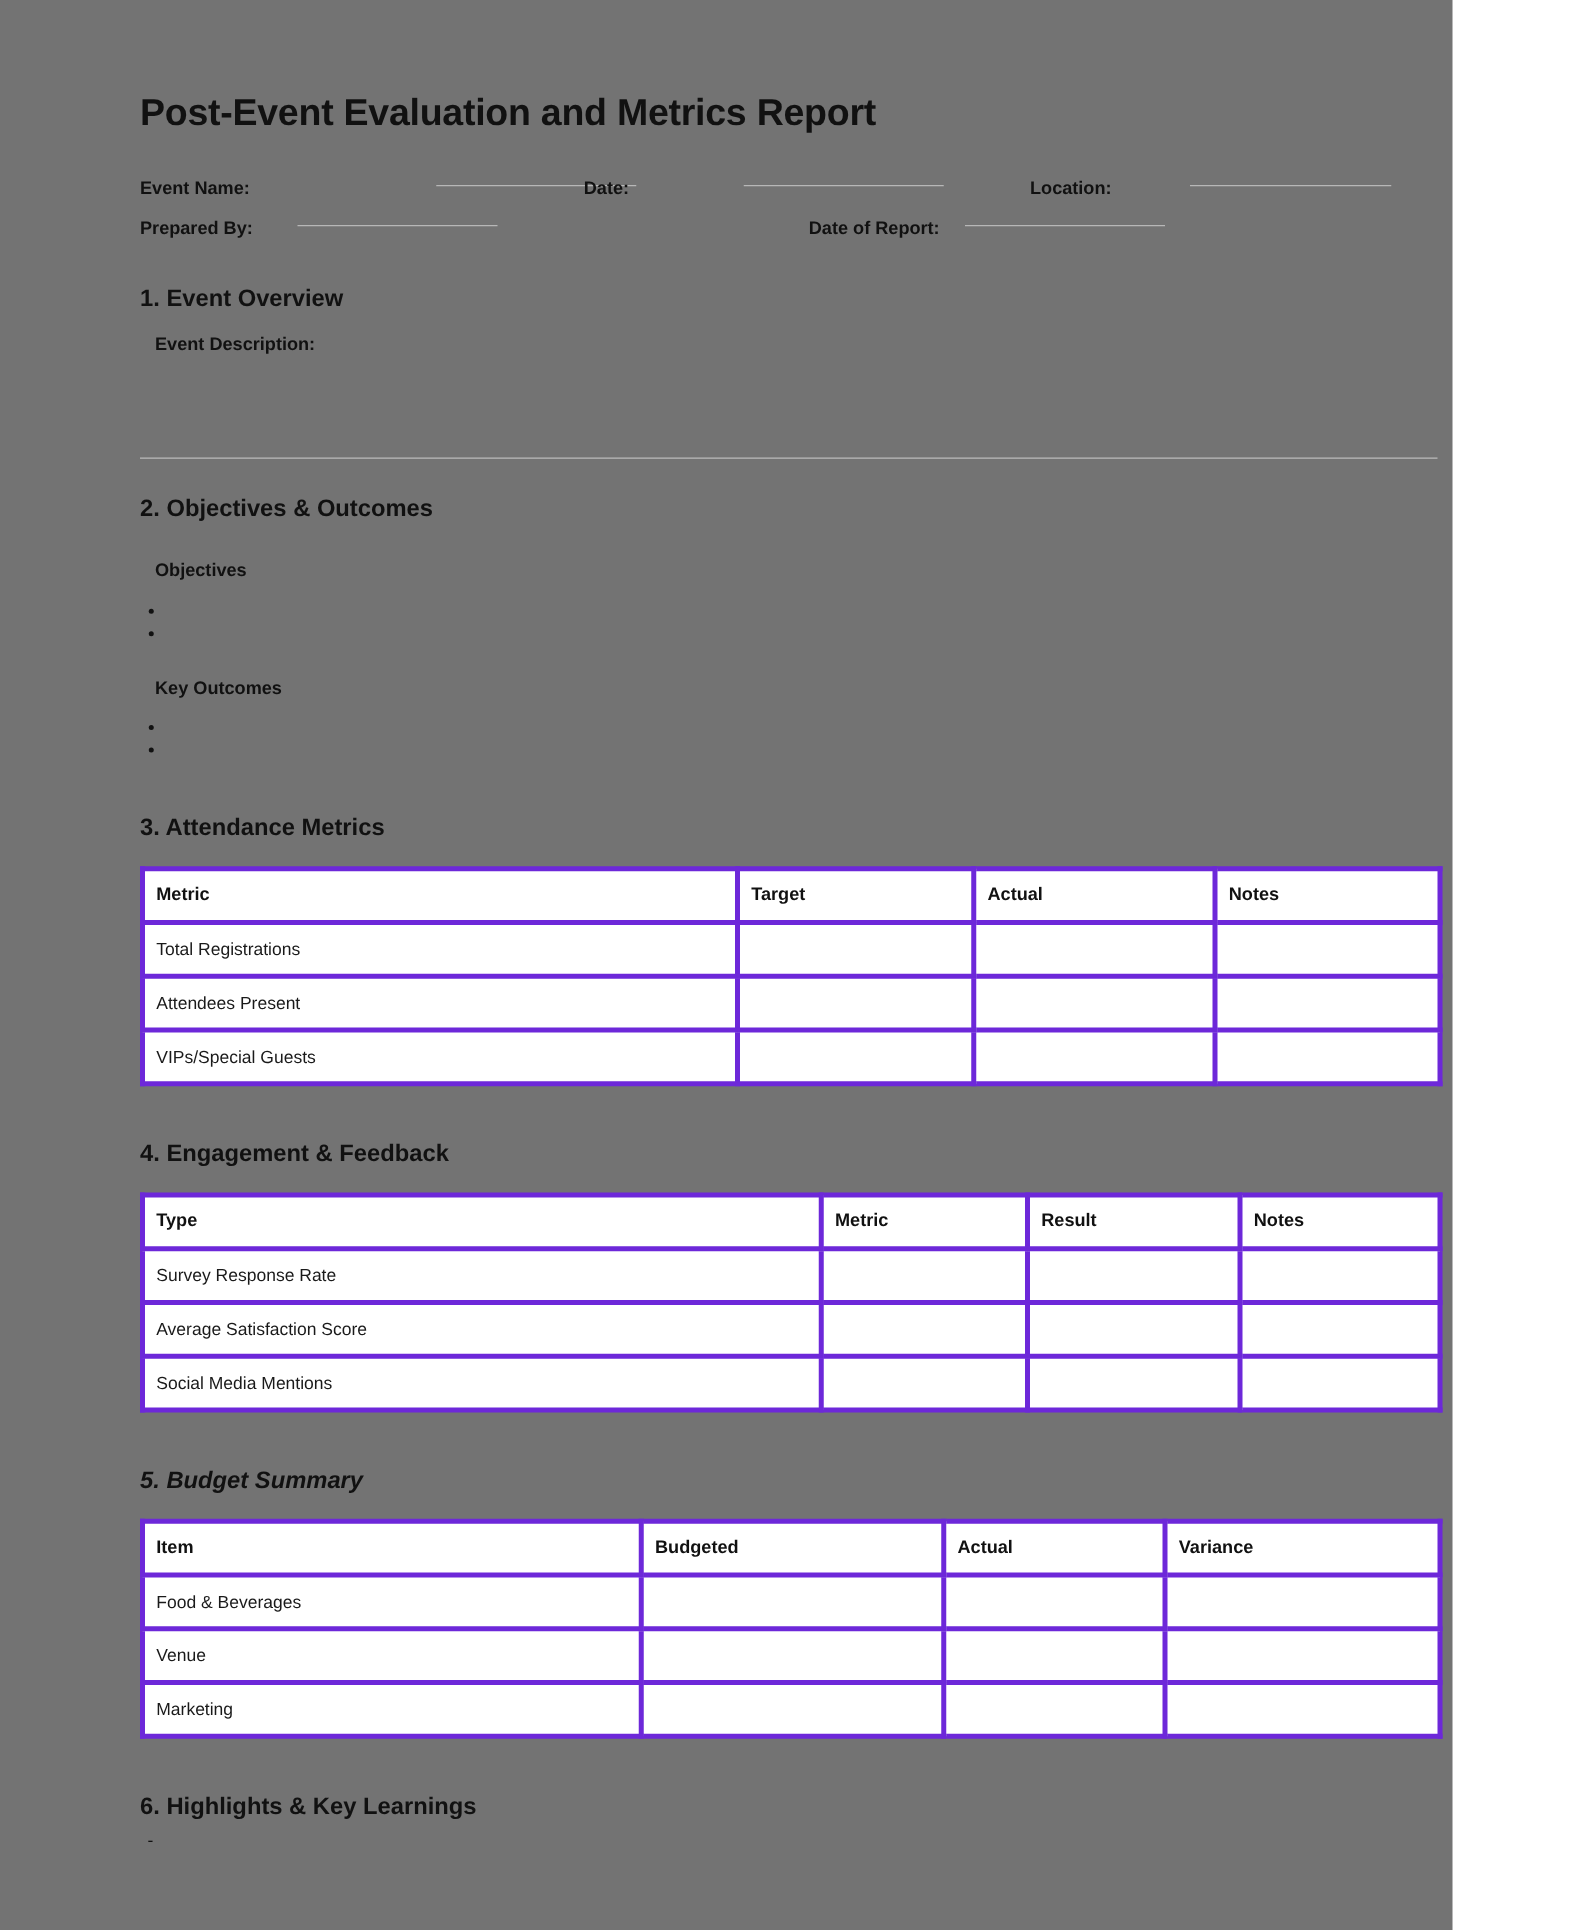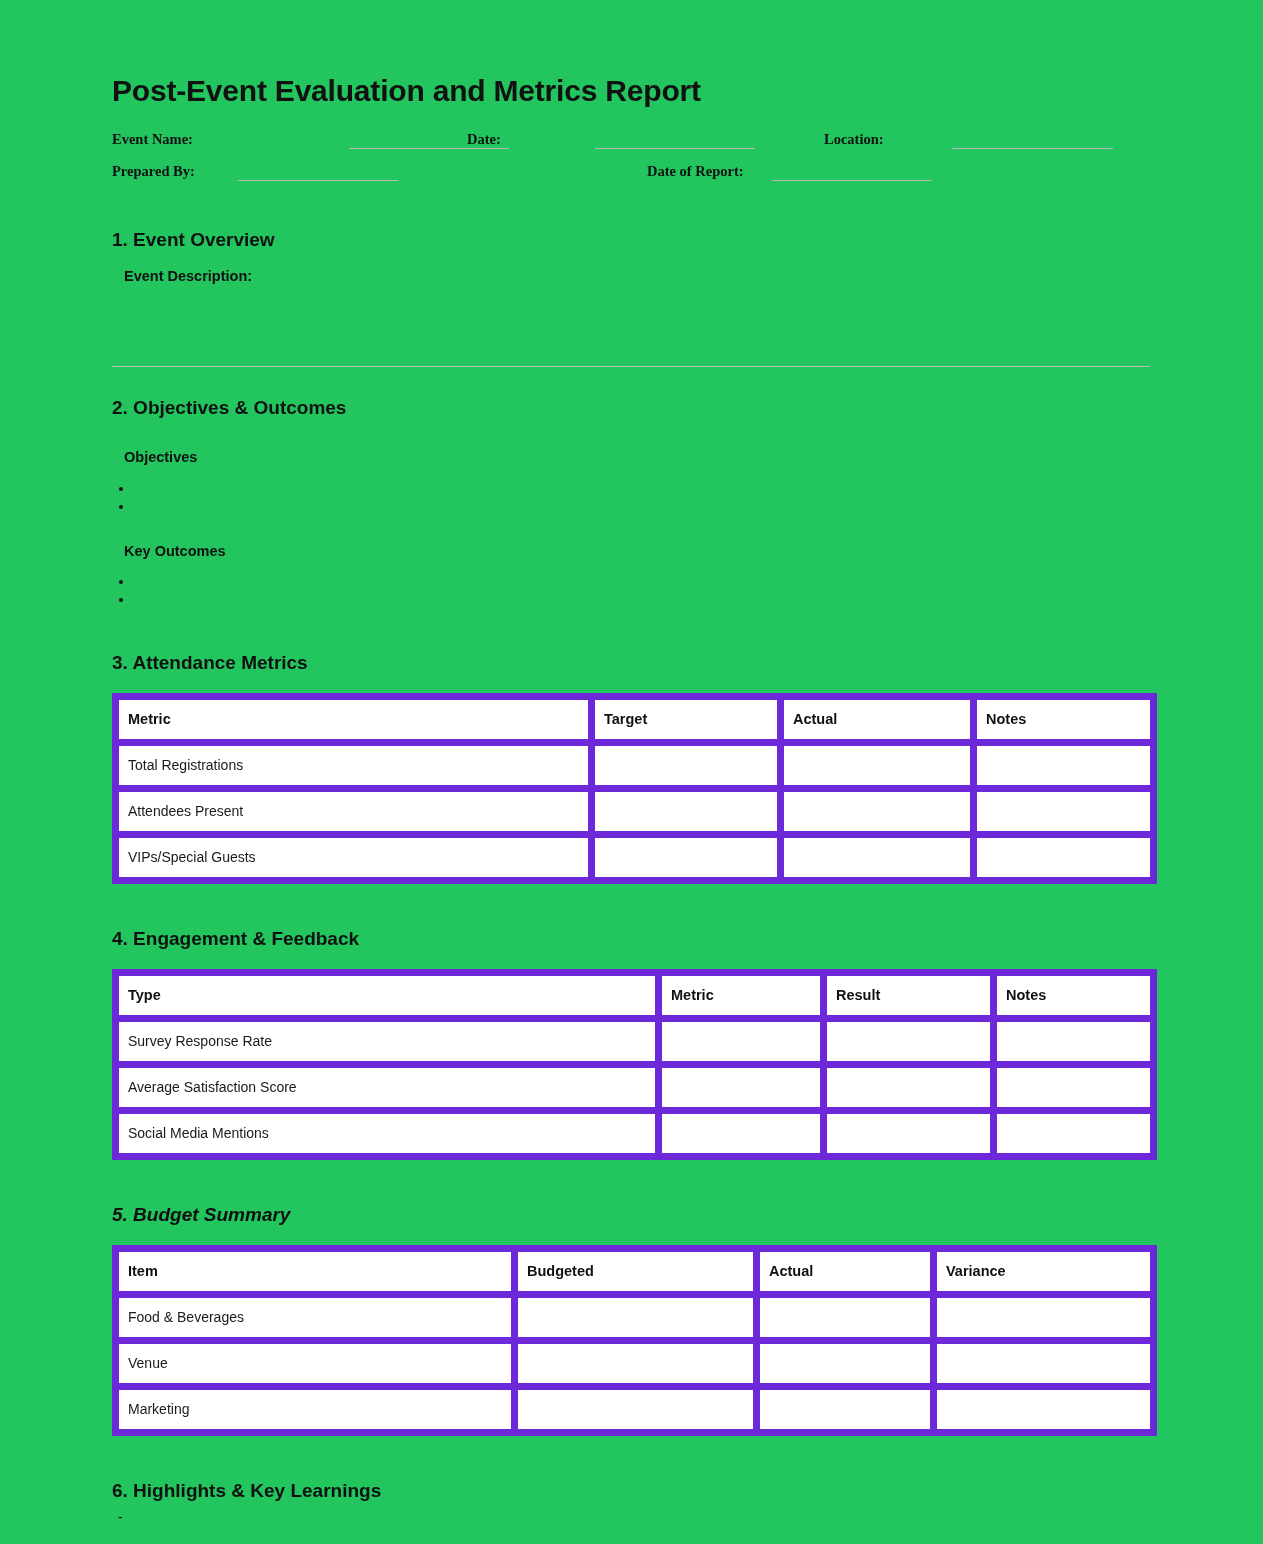--- a/index.html
+++ b/index.html
@@ -11,23 +11,23 @@
   body {
     width: 1263px;
     height: 1544px;
     font-family: "Liberation Sans", sans-serif;
     color: #000000;
     -webkit-font-smoothing: antialiased;
   }
 
   .page {
     position: relative;
-    width: 1263px;
+    width: 1162px;
     height: 1544px;
-    background: #22c55e;
+    background: #737373;
     box-sizing: border-box;
     padding: 4px;
     overflow: hidden;
   }
 
   .content {
     position: absolute;
     left: 112px;
     top: 74px;
     width: 1038px;
@@ -47,22 +47,21 @@
   .meta-row {
     position: relative;
     height: 32px;
     font-size: 14.5px;
     font-weight: bold;
     color: #111111;
   }
   .meta-label {
     position: absolute;
     white-space: nowrap;
-    top: 0;
-    font-family: Liberation Serif, serif;
+    top: 12px;
   }
   .meta-line {
     position: absolute;
     top: 17px;
     height: 0;
     border-bottom: 1px solid #b7b7b7;
   }
 
   
   .lbl-event-name { left: 0px; }
@@ -139,21 +138,21 @@
 
   
   table.grid {
     border-collapse: collapse;
     width: 1038px;
     margin-top: 18px;
     table-layout: fixed;
   }
   table.grid th,
   table.grid td {
-    border: 7px solid #6d28d9;
+    border: 4px solid #6d28d9;
     padding: 11px 10px 11px 9px;
     text-align: left;
     vertical-align: top;
     font-size: 14px;
     line-height: 17px;
     height: 17px;
     color: #1a1a1a;
     background: #ffffff;
   }
   table.grid th {

